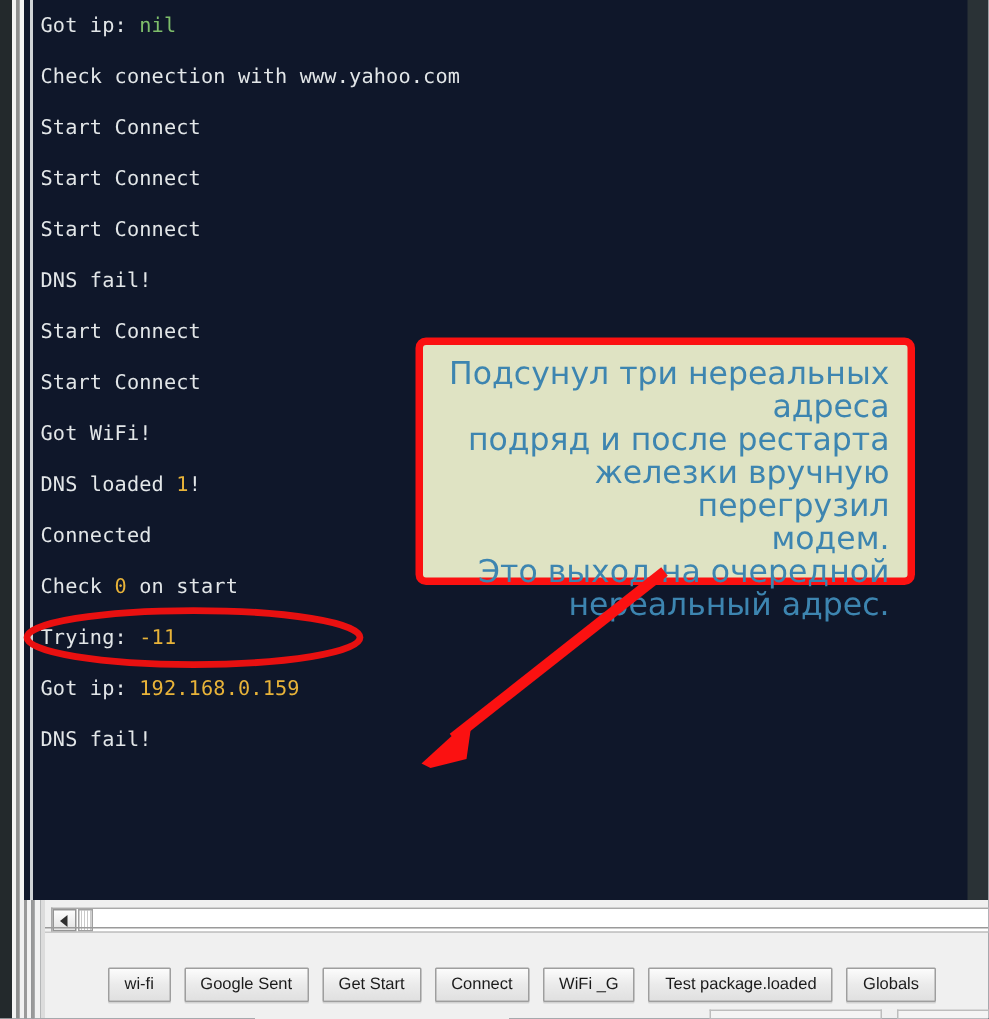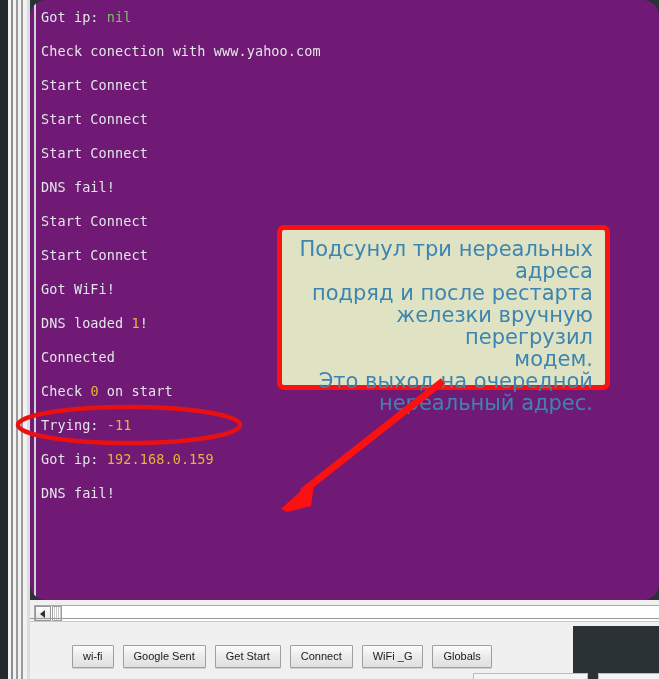--- a/index.html
+++ b/index.html
@@ -25,27 +25,26 @@
   }
   .frame-strip {
     position: absolute;
     top: 0;
     height: 679px;
   }
 
   
   .console-pane {
     position: absolute;
-    left: 30px;
+    left: 16px;
     top: 0;
     width: 629px;
     height: 600px;
-    background: #701a75;
+    background: #0f172a;
     overflow: hidden;
-    border-radius: 16px;
   }
   .console-inner {
     position: absolute;
     left: 4px;
     top: 0;
     right: 0;
     bottom: 0;
     border-left: 2px solid #cfd4d6;
     padding-left: 5px;
     box-sizing: border-box;
@@ -121,21 +120,21 @@
     width: 629px;
     height: 1px;
     background: #c8c8c8;
   }
 
   
   .toolbar {
     position: absolute;
     left: 30px;
     top: 626px;
-    width: 543px;
+    width: 629px;
     height: 53px;
     background: #f0f0f0;
   }
   .toolbar-row {
     position: absolute;
     left: 42px;
     top: 19px;
     display: flex;
     gap: 9px;
     align-items: flex-start;
@@ -255,20 +254,21 @@
   <div class="hscroll-sep"></div>
   <div class="hscroll-sep2"></div>
 
   <div class="toolbar">
     <div class="toolbar-row" id="toolbar-row">
         <button class="tbtn">wi-fi</button>
         <button class="tbtn">Google Sent</button>
         <button class="tbtn">Get Start</button>
         <button class="tbtn">Connect</button>
         <button class="tbtn">WiFi _G</button>
+        <button class="tbtn">Test package.loaded</button>
         <button class="tbtn">Globals</button>
       </div>
     <div class="tbtn-ghost-a"></div>
     <div class="tbtn-ghost-b"></div>
   </div>
 
   <div class="callout">
     <div class="callout-text">Подсунул три нереальных адреса
 подряд и после рестарта
 железки вручную перегрузил

